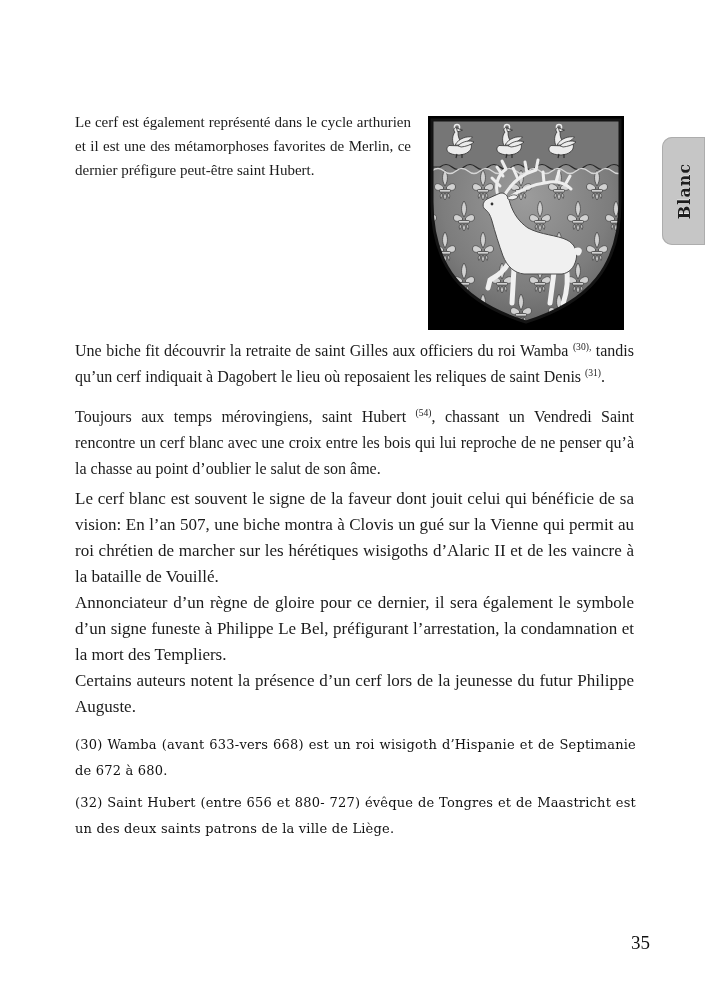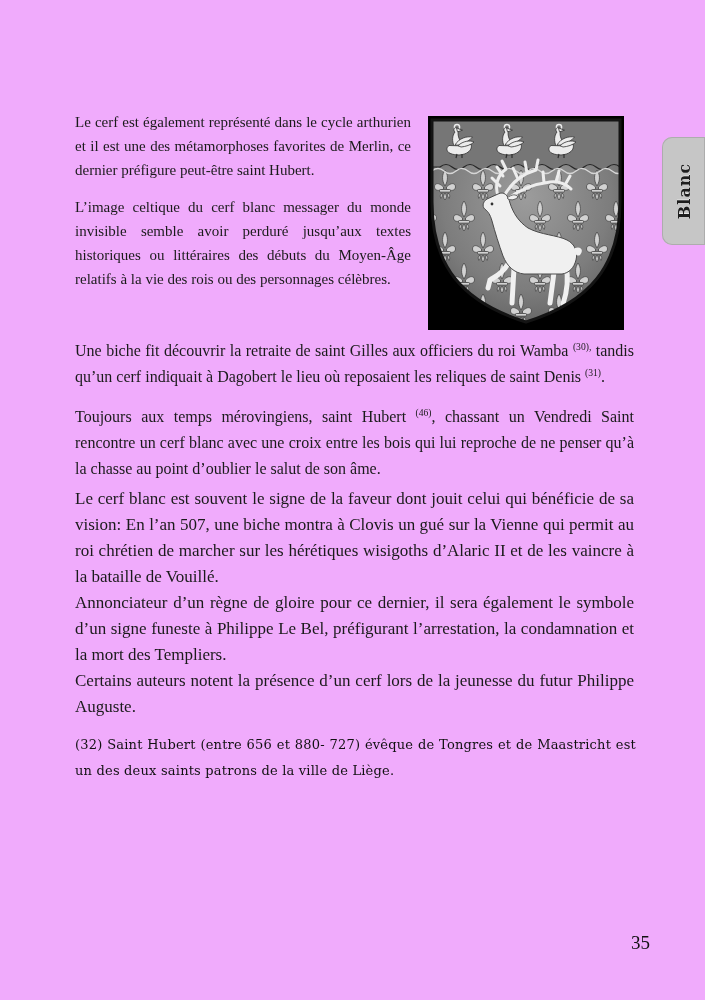--- a/index.html
+++ b/index.html
@@ -1,18 +1,18 @@
 <!DOCTYPE html>
 <html><head>
 <meta charset="utf-8">
 <style>
   html,body{margin:0;padding:0;background:#e9e9e9;}
   .page{
     position:relative;width:705px;height:1000px;margin:0 auto;
-    background:#f0abfc;overflow:hidden;
+    background:#ffffff;overflow:hidden;
     font-family:"Liberation Serif",serif;color:#1b1b1b;
   }
   .abs{position:absolute;}
   
   .textblock p{margin:0;text-align:justify;}
   .col-block{left:75px;top:110px;width:336px;font-size:15px;line-height:24px;}
   .col-block p{margin-bottom:13px;}
   .mid-block{left:75px;top:338px;width:559px;font-size:16px;line-height:26px;}
   .mid-block p{margin-bottom:14px;}
   .lower-block{left:75px;top:486px;width:559px;font-size:17px;line-height:26px;}
@@ -40,21 +40,20 @@
   }
   .pagenum{left:631px;top:932px;font-size:19px;color:#111;}
 </style>
 </head>
 <body>
 
 <div class="page">
 
   <div class="abs textblock col-block">
       <p>Le cerf est également représenté dans le cycle arthurien et il est une des métamorphoses favorites de Merlin, ce dernier préfigure peut-être saint Hubert.</p>
-      <p>L’image celtique du cerf blanc messager du monde invisible semble avoir perduré jusqu’aux textes historiques ou littéraires des débuts du Moyen-Âge relatifs à la vie des rois ou des personnages célèbres.</p>
     </div>
 
   <div class="abs figure">
     <svg viewBox="0 0 196 214" xmlns="http://www.w3.org/2000/svg" role="img" aria-label="Coat of arms: a white stag standing on a grey field strewn with fleurs-de-lis, below a chief bearing three swans, on a black square background">
       <defs>
         <clipPath id="shieldClip">
           <path d="M4,4 L192,4 L192,86 C192,150 162,186 98,206 C34,186 4,150 4,86 Z"></path>
         </clipPath>
         <radialGradient id="fieldGrad" cx="50%" cy="38%" r="78%">
           <stop offset="0%" stop-color="#9c9c9c"></stop>
@@ -150,28 +149,29 @@
       <path d="M4,4 L192,4 L192,86 C192,150 162,186 98,206 C34,186 4,150 4,86 Z" fill="none" stroke="#141414" stroke-width="3"></path>
     </svg>
   </div>
 
   <div class="abs tab">
     <span>Blanc</span>
   </div>
 
   <div class="abs textblock mid-block">
       <p>Une biche fit découvrir la retraite de saint Gilles aux officiers du roi Wamba <sup>(30),</sup> tandis qu’un cerf indiquait à Dagobert le lieu où reposaient les reliques de saint Denis <sup>(31)</sup>.</p>
-      <p>Toujours aux temps mérovingiens, saint Hubert <sup>(46)</sup>, chassant un Vendredi Saint rencontre un cerf blanc avec une croix entre les bois qui lui reproche de ne penser qu’à la chasse au point d’oublier le salut de son âme.</p>
+      <p>Toujours aux temps mérovingiens, saint Hubert <sup>(54)</sup>, chassant un Vendredi Saint rencontre un cerf blanc avec une croix entre les bois qui lui reproche de ne penser qu’à la chasse au point d’oublier le salut de son âme.</p>
     </div>
 
   <div class="abs textblock lower-block">
       <p>Le cerf blanc est souvent le signe de la faveur dont jouit celui qui bénéficie de sa vision: En l’an 507, une biche montra à Clovis un gué sur la Vienne qui permit au roi chrétien de marcher sur les hérétiques wisigoths d’Alaric II et de les vaincre à la bataille de Vouillé.</p>
       <p>Annonciateur d’un règne de gloire pour ce dernier, il sera également le symbole d’un signe funeste à Philippe Le Bel, préfigurant l’arrestation, la condamnation et la mort des Templiers.</p>
       <p>Certains auteurs notent la présence d’un cerf lors de la jeunesse du futur Philippe Auguste.</p>
     </div>
 
   <div class="abs footnotes">
+      <p>(30) Wamba (avant 633-vers 668) est un roi wisigoth d’Hispanie et de Septimanie de 672 à 680.</p>
       <p>(32) Saint Hubert (entre 656 et 880- 727) évêque de Tongres et de Maastricht est un des deux saints patrons de la ville de Liège.</p>
     </div>
 
   <div class="abs pagenum">35</div>
 
 </div>
 
 </body></html>

